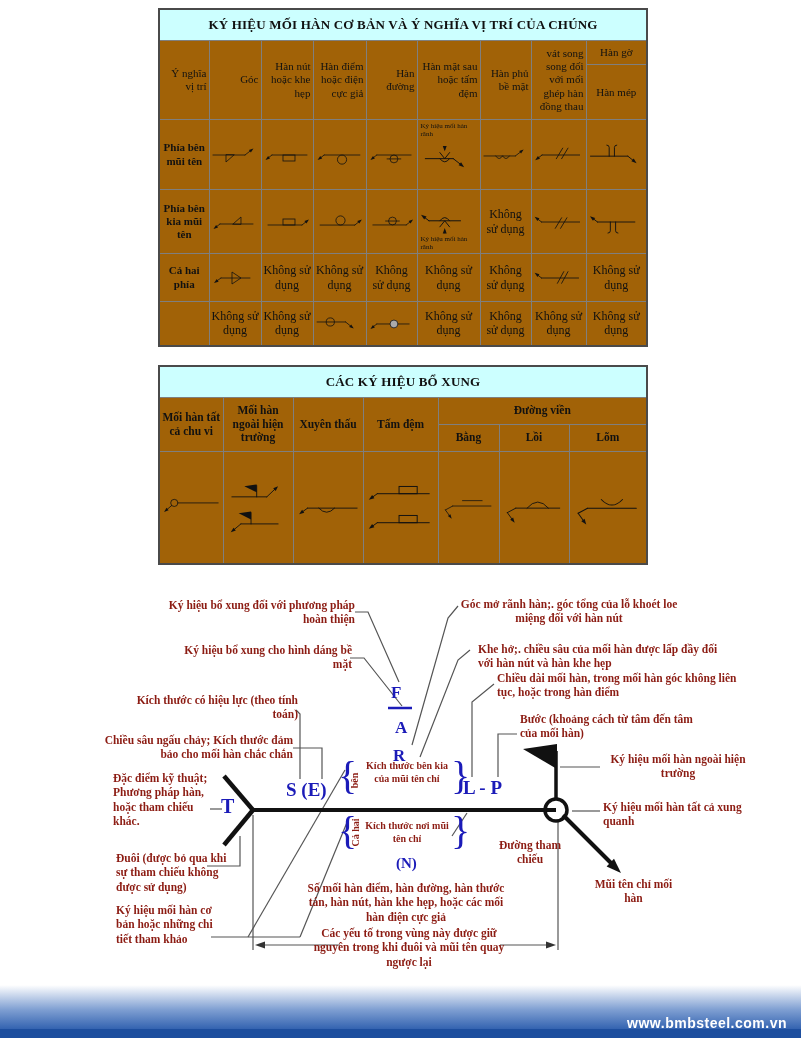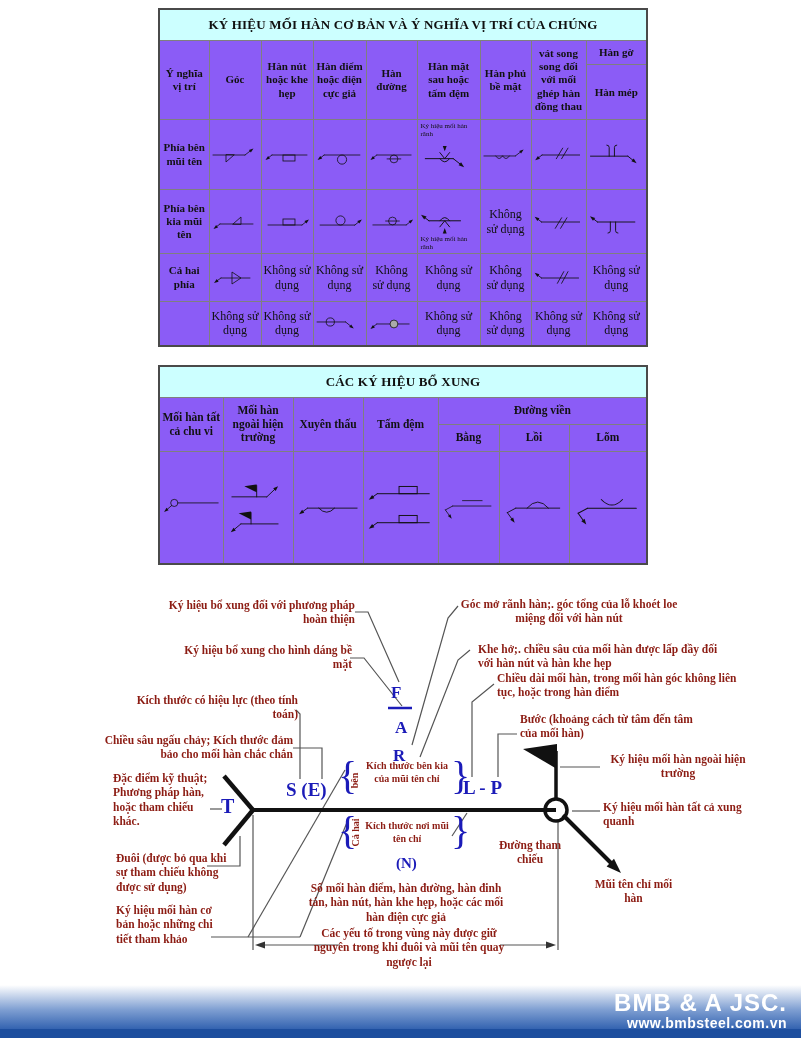--- a/index.html
+++ b/index.html
@@ -1,23 +1,23 @@
 <!DOCTYPE html>
 <html><head>
 <meta charset="utf-8">
 <style>
   html,body{margin:0;padding:0;}
   body{width:801px;height:1038px;position:relative;background:#ffffff;
        font-family:"Liberation Serif",serif;color:#111;overflow:hidden;}
-  table{border-collapse:collapse;position:absolute;table-layout:fixed;border:2px solid #4a4a4a;background:#8b5cf6;}
+  table{border-collapse:collapse;position:absolute;table-layout:fixed;border:2px solid #4a4a4a;background:#a16207;}
   th,td{border:1px solid #7f7f7f;padding:1px 2px;text-align:center;vertical-align:middle;}
   .t1{left:158px;top:8px;width:488px;}
   .t2{left:158px;top:365px;width:488px;}
   .title{background:#ccffff;font-weight:bold;font-size:13px;height:28px;letter-spacing:.2px;}
-  .t1 .hdr{font-size:11px;font-weight:bold;line-height:1.2;}
+  .t1 .hdr{font-size:11px;font-weight:normal;line-height:1.2;text-align:right;}
   .t1 tr.hdrrow{height:78px;}
   .t2 .hdr{font-size:11.5px;font-weight:bold;line-height:1.2;}
   .lbl{font-size:11px;line-height:1.2;font-weight:bold;}
   .nu{font-size:12px;line-height:1.2;}
   .splitcell{padding:0;}
   .split{display:flex;flex-direction:column;height:78px;}
   .split .top{flex:0 0 30%;display:flex;align-items:center;justify-content:center;border-bottom:1px solid #7f7f7f;}
   .split .bot{flex:1;display:flex;align-items:center;justify-content:center;}
   .symcell{position:relative;padding:0;}
   svg.sym{display:block;margin:0 auto;}
@@ -445,22 +445,21 @@
       <div class="dlabel" style="left: 116px; top: 851px; width: 112px; text-align: left;">Đuôi (được bỏ qua khi sự tham chiếu không được sử dụng)</div>
       <div class="dlabel" style="left: 116px; top: 903px; width: 100px; text-align: left;">Ký hiệu mối hàn cơ bản hoặc những chi tiết tham khảo</div>
       <div class="dlabel" style="left: 459px; top: 597px; width: 220px; text-align: center;">Góc mở rãnh hàn;. góc tổng của lỗ khoét loe miệng đối với hàn nút</div>
       <div class="dlabel" style="left: 478px; top: 642px; width: 245px; text-align: left;">Khe hở;.  chiều sâu của mối hàn được lấp đầy đối với hàn nút và hàn khe hẹp</div>
       <div class="dlabel" style="left: 497px; top: 671px; width: 245px; text-align: left;">Chiều dài mối hàn, trong mối hàn góc không liên tục, hoặc trong hàn điểm</div>
       <div class="dlabel" style="left: 520px; top: 712px; width: 180px; text-align: left;">Bước (khoảng cách từ tâm đến tâm của mối hàn)</div>
       <div class="dlabel" style="left: 603px; top: 752px; width: 150px; text-align: center;">Ký hiệu mối hàn ngoài hiện trường</div>
       <div class="dlabel" style="left: 603px; top: 800px; width: 158px; text-align: left;">Ký hiệu mối hàn tất cả xung quanh</div>
       <div class="dlabel" style="left: 586px; top: 877px; width: 95px; text-align: center;">Mũi tên chỉ mối hàn</div>
       <div class="dlabel" style="left: 486px; top: 838px; width: 88px; text-align: center;">Đường tham chiếu</div>
-      <div class="dlabel" style="left: 300px; top: 881px; width: 212px; text-align: center;">Số mối hàn điểm, hàn đường, hàn đinh tán, hàn nút, hàn khe hẹp, hoặc các mối hàn điện cực giả</div>
+      <div class="dlabel" style="left: 300px; top: 881px; width: 212px; text-align: center;">Số mối hàn điểm, hàn đường, hàn thước tán, hàn nút, hàn khe hẹp, hoặc các mối hàn điện cực giả</div>
       <div class="dlabel" style="left: 302px; top: 926px; width: 214px; text-align: center;">Các yếu tố trong vùng này được giữ nguyên trong khi đuôi và mũi tên quay ngược lại</div>
     </div>
 </div>
 
 <div class="footer">
-  <div class="company">BMB &amp; A JSC.</div>
   <div class="website">www.bmbsteel.com.vn</div>
   <div class="footer-strip"></div>
 </div>
 
 </body></html>

